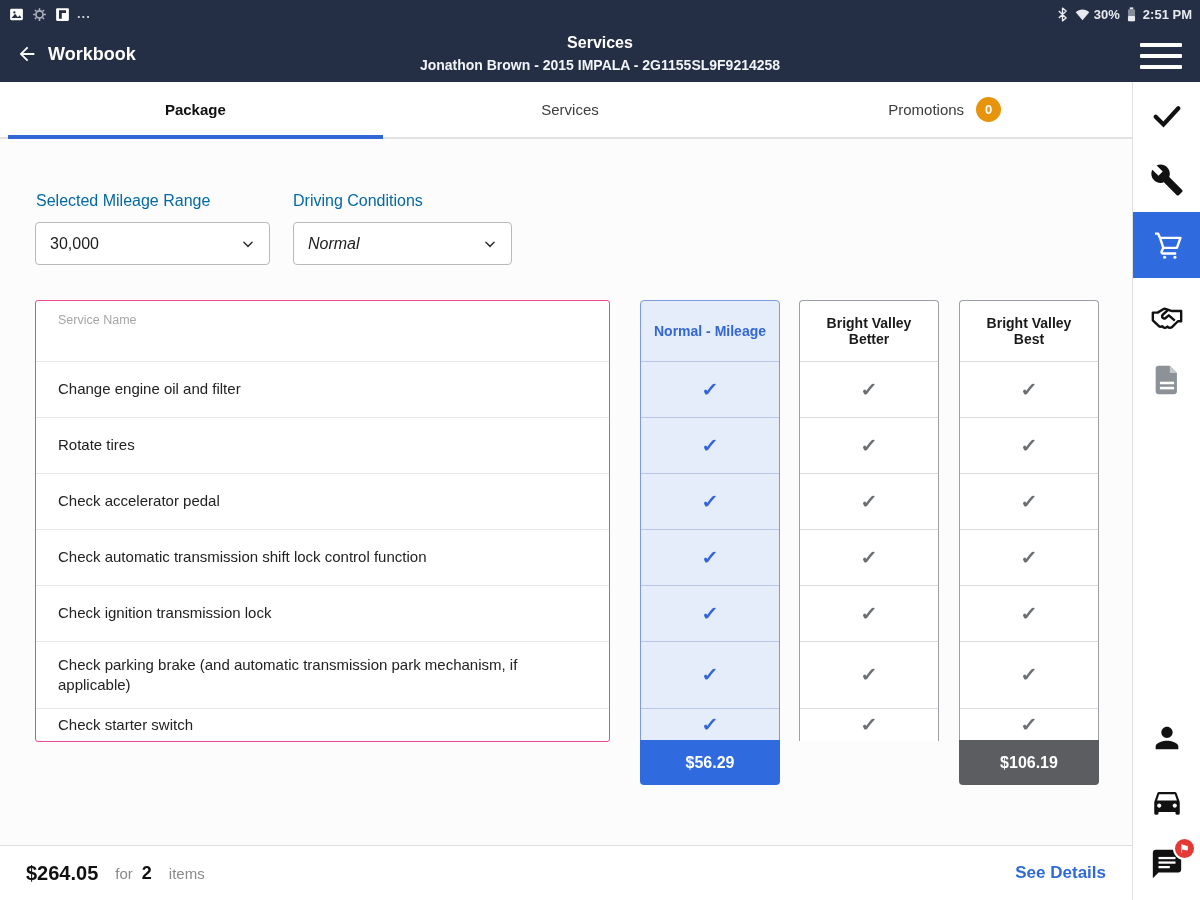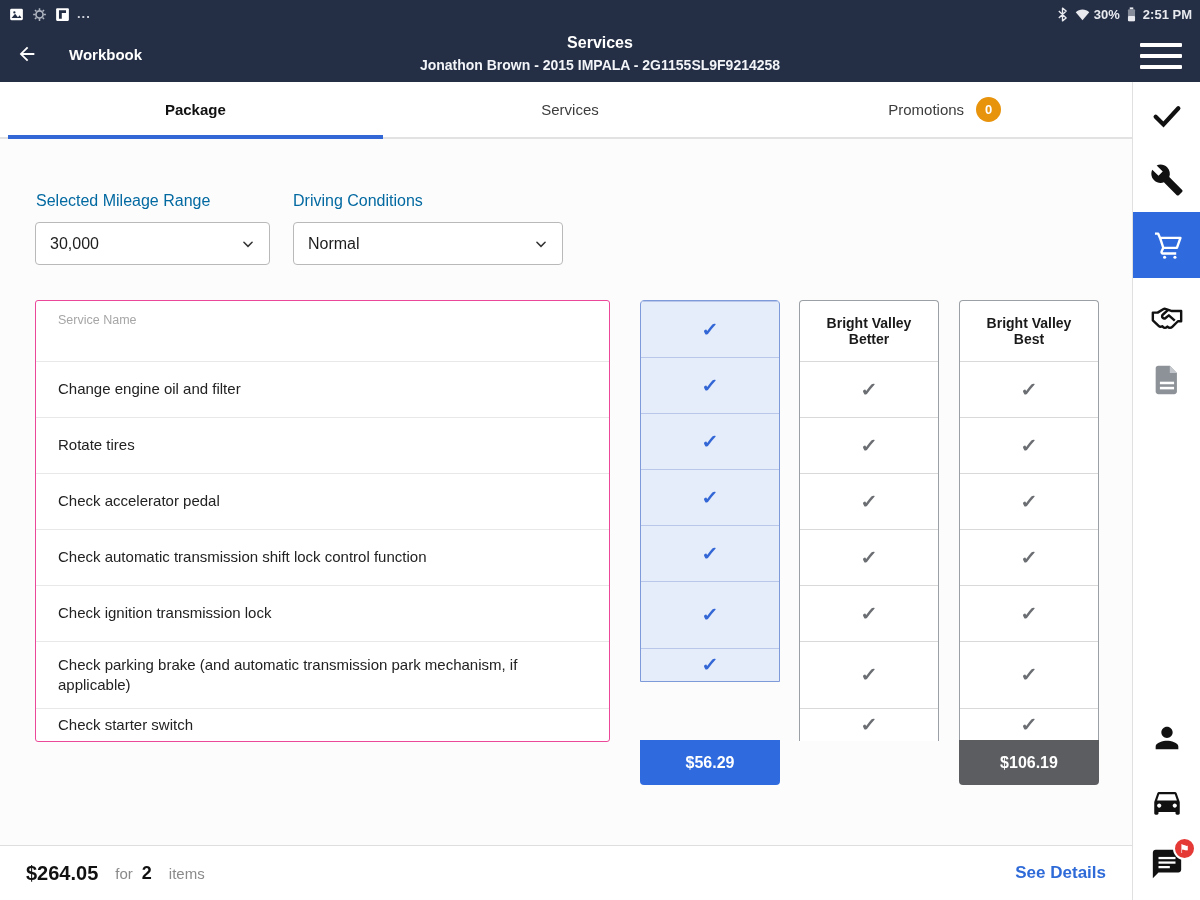--- a/index.html
+++ b/index.html
@@ -10,40 +10,40 @@
   
   #status-bar { position:absolute; left:0; top:0; width:1200px; height:28px; background:#242F45; display:flex; align-items:center; padding:0 8px; color:#fff; }
   .sb-left { display:flex; align-items:center; gap:6px; }
   .sb-right { margin-left:auto; display:flex; align-items:center; gap:3px; font-size:13px; font-weight:bold; color:#e8eaef; }
   .sb-ico { width:17px; height:17px; display:block; }
   .sb-more { color:#cfd4dd; font-weight:bold; letter-spacing:1px; font-size:13px; line-height:10px; }
 
   
   #app-bar { position:absolute; left:0; top:28px; width:1200px; height:54px; background:#242F45; color:#fff; }
   .back-group { position:absolute; left:16px; top:15px; display:flex; align-items:center; gap:10px; cursor:pointer; }
-  .back-group span { font-size:15px; font-weight:bold;margin-left:21px; }
+  .back-group span { font-size:18px; font-weight:bold; }
   .bar-title { position:absolute; left:300px; right:300px; top:6px; text-align:center; font-size:16px; font-weight:bold; }
   .bar-sub { position:absolute; left:200px; right:200px; top:29px; text-align:center; font-size:14px; font-weight:bold; color:#f2f4f8; }
   .hamburger { position:absolute; right:18px; top:15px; width:42px; height:26px; display:flex; flex-direction:column; justify-content:space-between; cursor:pointer; }
   .hamburger i { display:block; height:4px; background:#fff; border-radius:1px; }
 
   
   #tabs { position:absolute; left:0; top:82px; width:1132px; height:57px; background:#fff; display:flex; border-bottom:2px solid #e2e2e2;padding-left:8px; }
   .tab { flex:1; display:flex; align-items:center; justify-content:center; gap:12px; font-size:15px; color:#3c3c3c; cursor:pointer; position:relative; }
   .tab.active { font-weight:bold; color:#111; }
   .tab.active::after { content:""; position:absolute; left:0; right:0; bottom:-2px; height:4px; background:#3367D6; }
   .badge { width:25px; height:25px; border-radius:50%; background:#E8930C; color:#fff; font-size:13px; font-weight:bold; display:flex; align-items:center; justify-content:center; }
 
   
   .filter-label { position:absolute; font-size:16px; color:#0369a1; top:192px; }
   #mileage-label { left:36px; }
   #conditions-label { left:293px; }
   .select { position:absolute; top:222px; height:43px; background:#fff; border:1px solid #b9b9b9; border-radius:4px; display:flex; align-items:center; padding:0 14px; font-size:16px; color:#1d1d1d; cursor:pointer; }
   #mileage-select { left:35px; width:235px; }
-  #conditions-select { left:293px; width:270px; }
+  #conditions-select { left:293px; width:219px;font-style:italic; }
   .select .chev { margin-left:auto; width:14px; height:14px; }
 
   
   .cellh-60{height:60px} .cellh-56{height:56px} .cellh-67{height:67px} .cellh-33{height:33px}
   #name-box { position:absolute; left:35px; top:300px; width:575px; background:#fff; border:1px solid #ec4899; border-radius:3px; }
   #name-header { padding:12px 0 0 22px; font-size:12.5px; color:#a6a6a6; }
   .nrow { border-top:1px solid #e8e8e8; display:flex; align-items:center; padding:0 22px; font-size:15px; color:#222; line-height:1.35; }
   .pkg-col { position:absolute; top:300px; width:140px; background:#fff; border:1px solid #9aa0a6; border-radius:4px 4px 0 0; border-bottom:none; }
   #col-0 { left:640px; background:#E5ECFA; border:1.5px solid #7E9AD9; }
   #col-1 { left:799px; }
@@ -178,20 +178,21 @@
       </div>
     <div class="nrow cellh-67">
         <span>Check parking brake (and automatic transmission park mechanism, if applicable)</span>
       </div>
     <div class="nrow cellh-33">
         <span>Check starter switch</span>
       </div>
   </div>
 
   <div class="pkg-col" id="col-0">
+    <div class="col-head cellh-60">Normal - Mileage</div>
     <div class="ccell cellh-56">
         <span class="check">✓</span>
       </div>
     <div class="ccell cellh-56">
         <span class="check">✓</span>
       </div>
     <div class="ccell cellh-56">
         <span class="check">✓</span>
       </div>
     <div class="ccell cellh-56">

